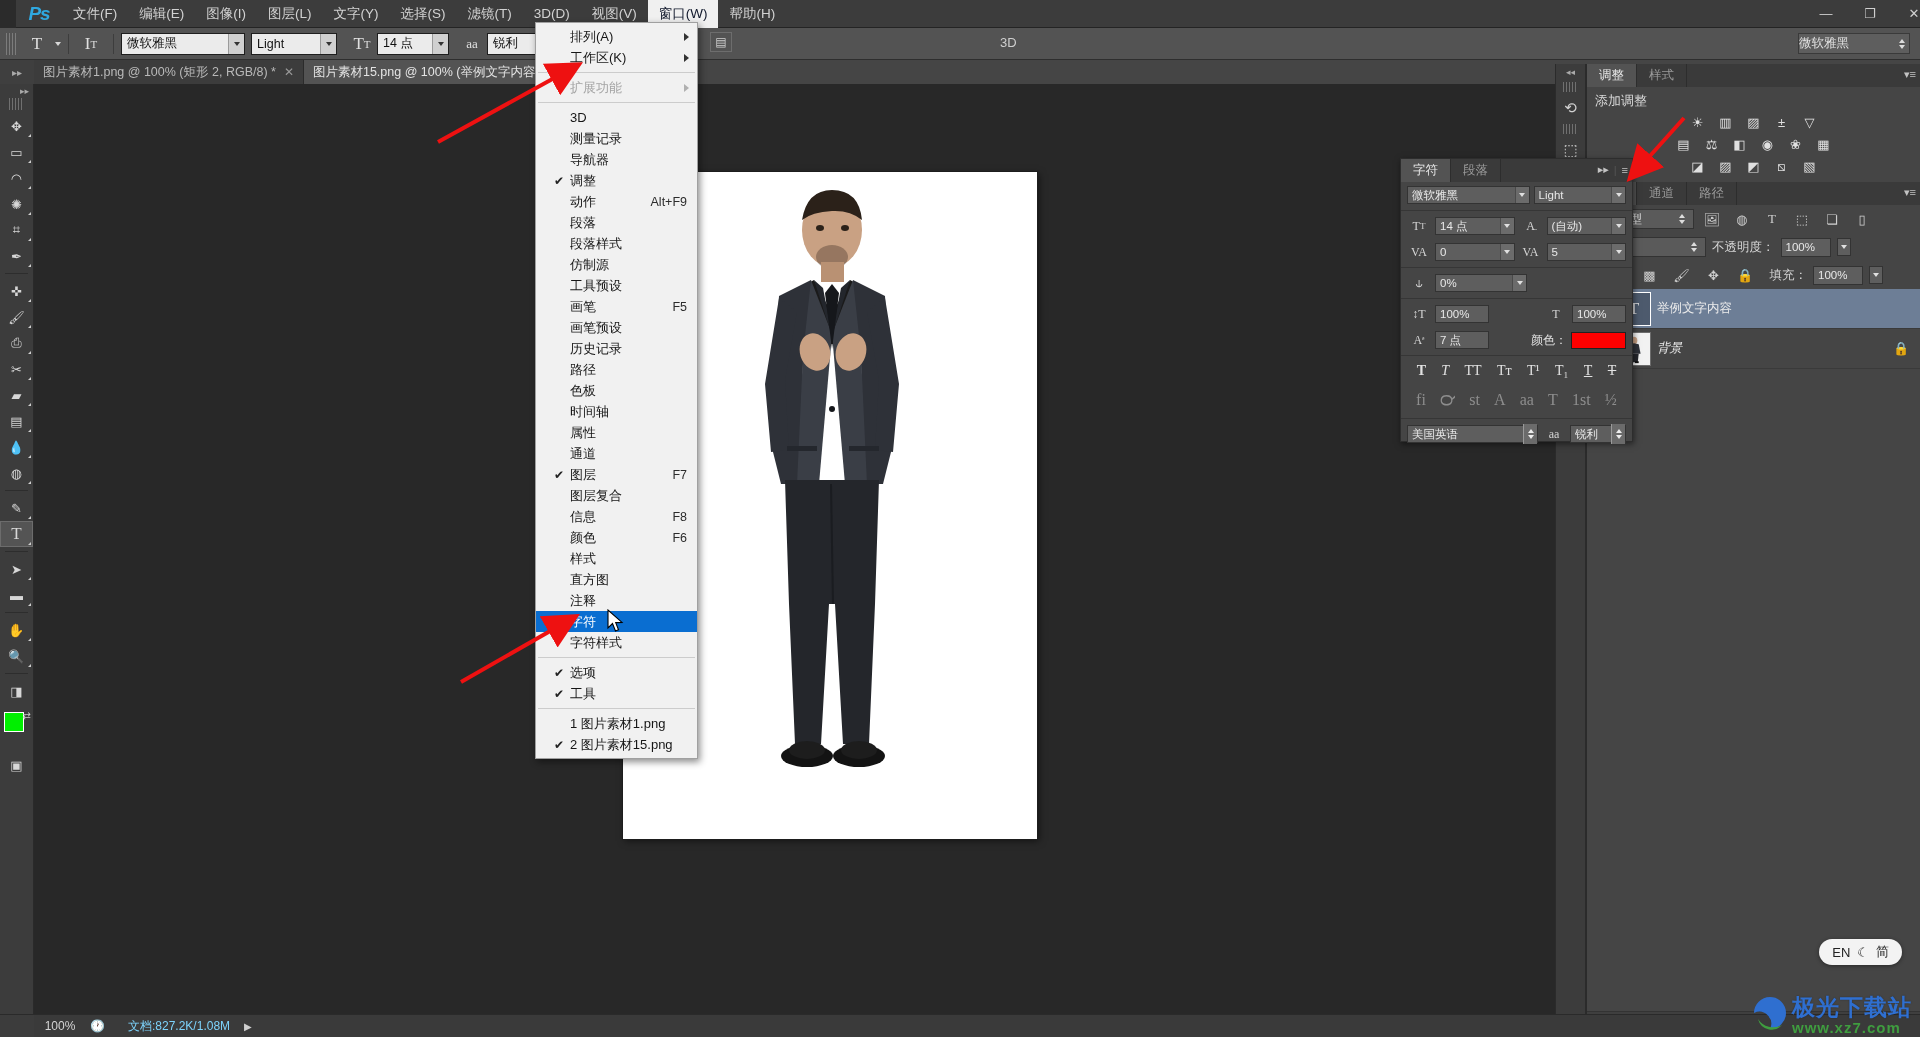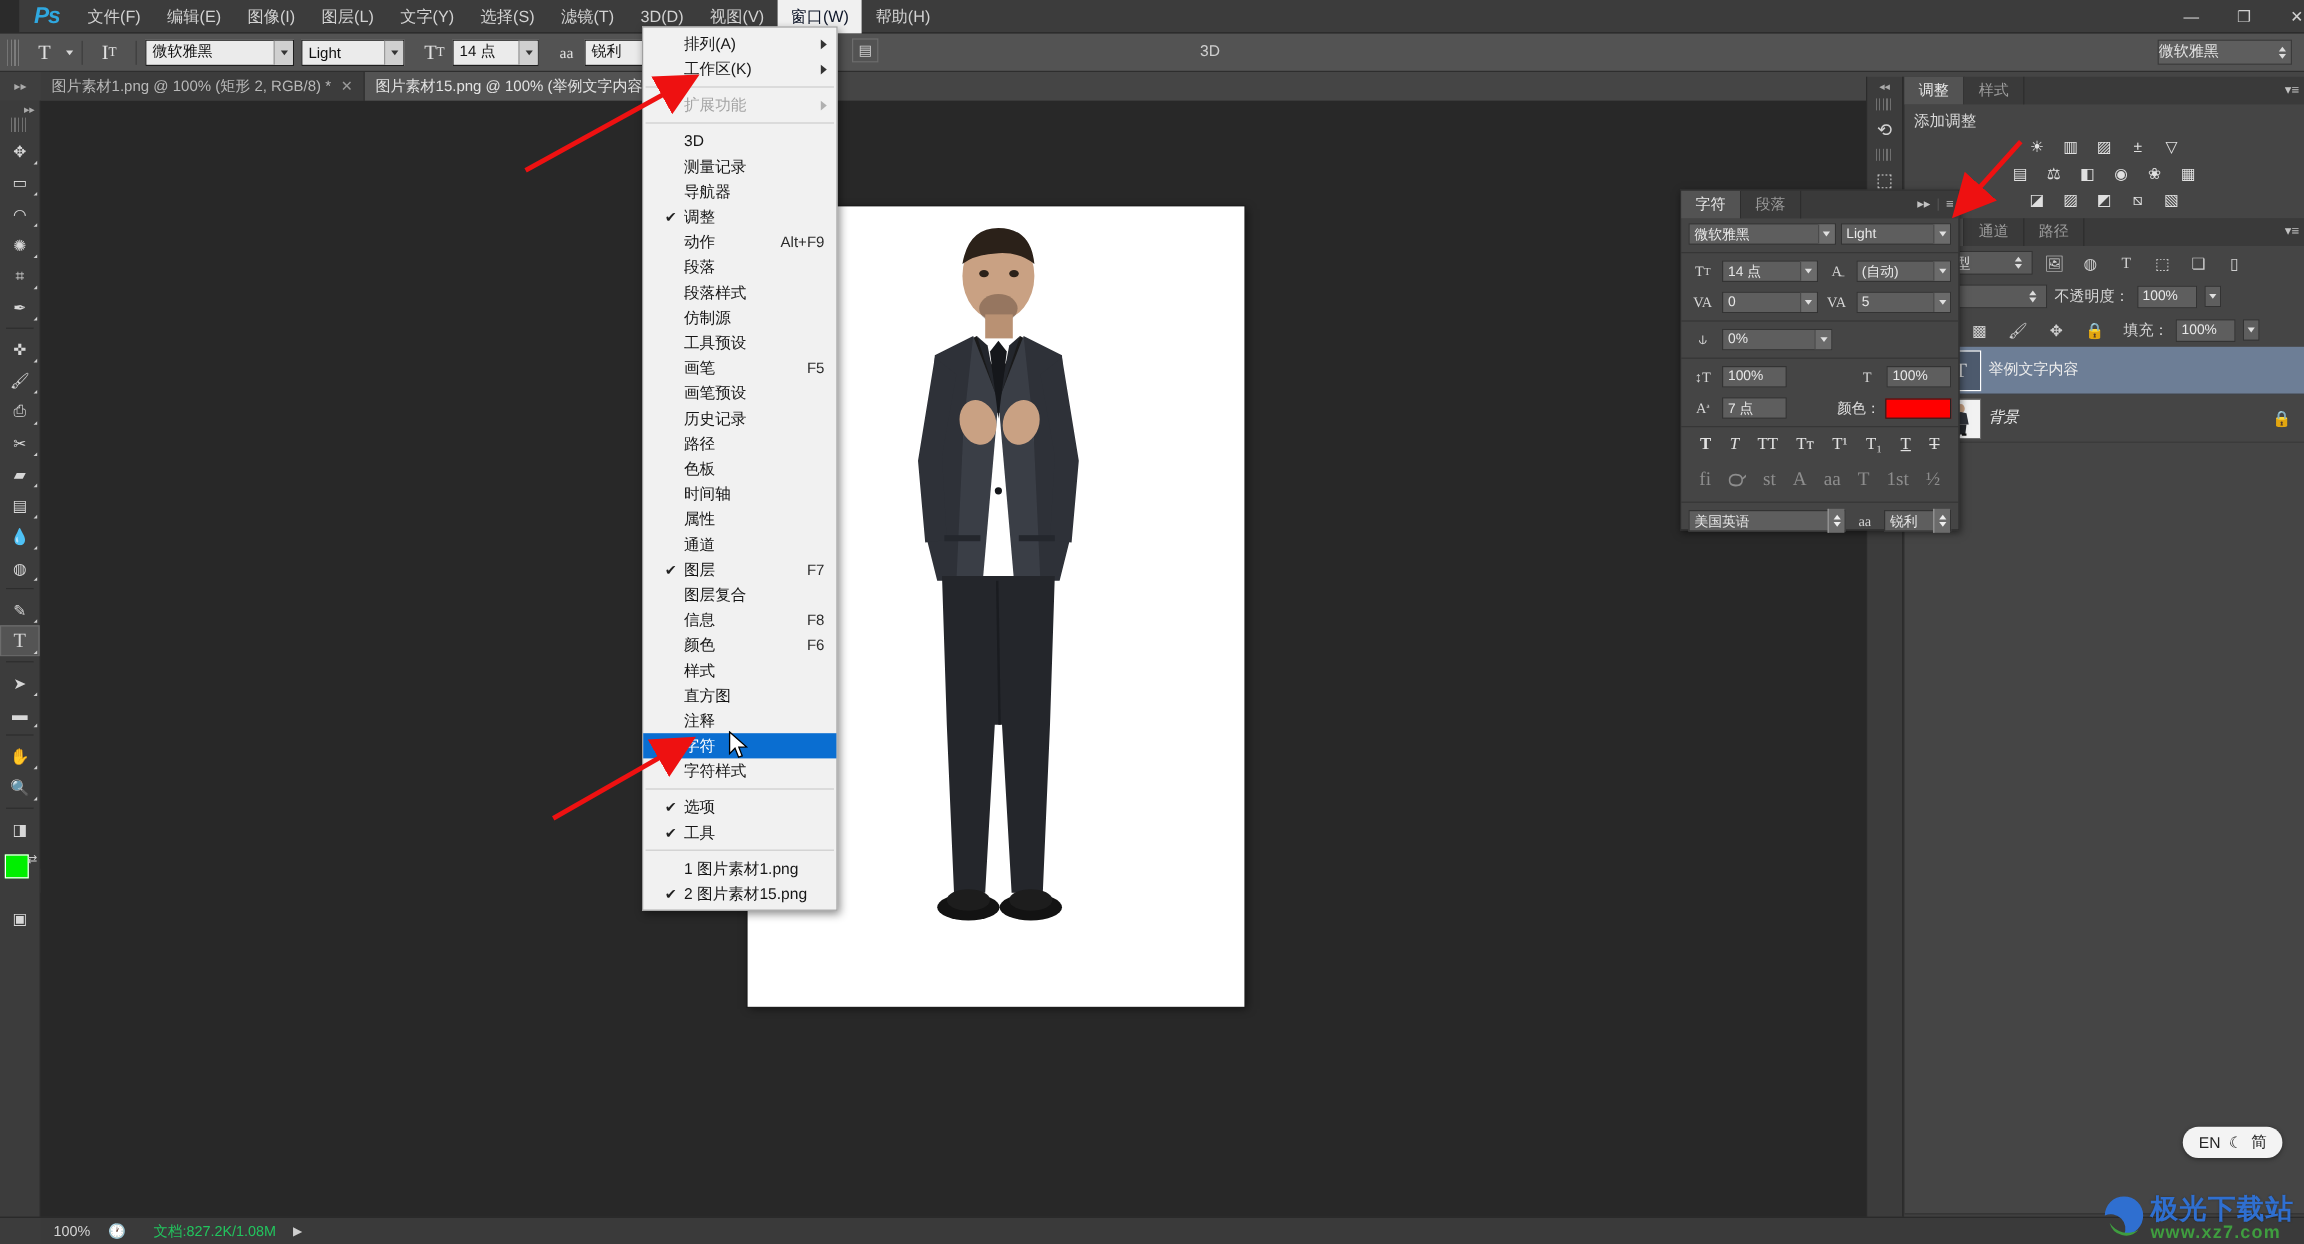--- a/index.html
+++ b/index.html
@@ -220,21 +220,21 @@
      border-top:1px solid #333;}
 
   
   #statusbar {
     position:absolute; left:0; bottom:0; width:1920px; height:23px; background:#3a3a3a;
     display:flex; align-items:center; border-top:1px solid #2a2a2a;
   }
   #sb-left { width:34px; height:23px; background:#3c3c3c; }
   #zoomfield { width:52px; text-align:center; font-size:12px; color:#d4d4d4; }
   .sb-ic { width:24px; display:flex;align-items:center;justify-content:center;color:#c0c0c0;font-size:12px;}
-  #docinfo { font-size:12px; color:#22c55e; margin-left:18px; }
+  #docinfo { font-size:12px; color:#7dd3fc; margin-left:18px; }
   #sb-arrow { margin-left:14px; color:#cfcfcf; font-size:10px;}
 
   
   .arrow-svg { position:absolute; z-index:90; pointer-events:none; }
 
   
   #ime {
     position:absolute; right:18px; bottom:72px; height:26px; background:#f3f3f3;
     border-radius:13px; display:flex; align-items:center; gap:7px; padding:0 13px;
     color:#222; font-size:13px; z-index:60; box-shadow:0 1px 4px rgba(0,0,0,.4);

